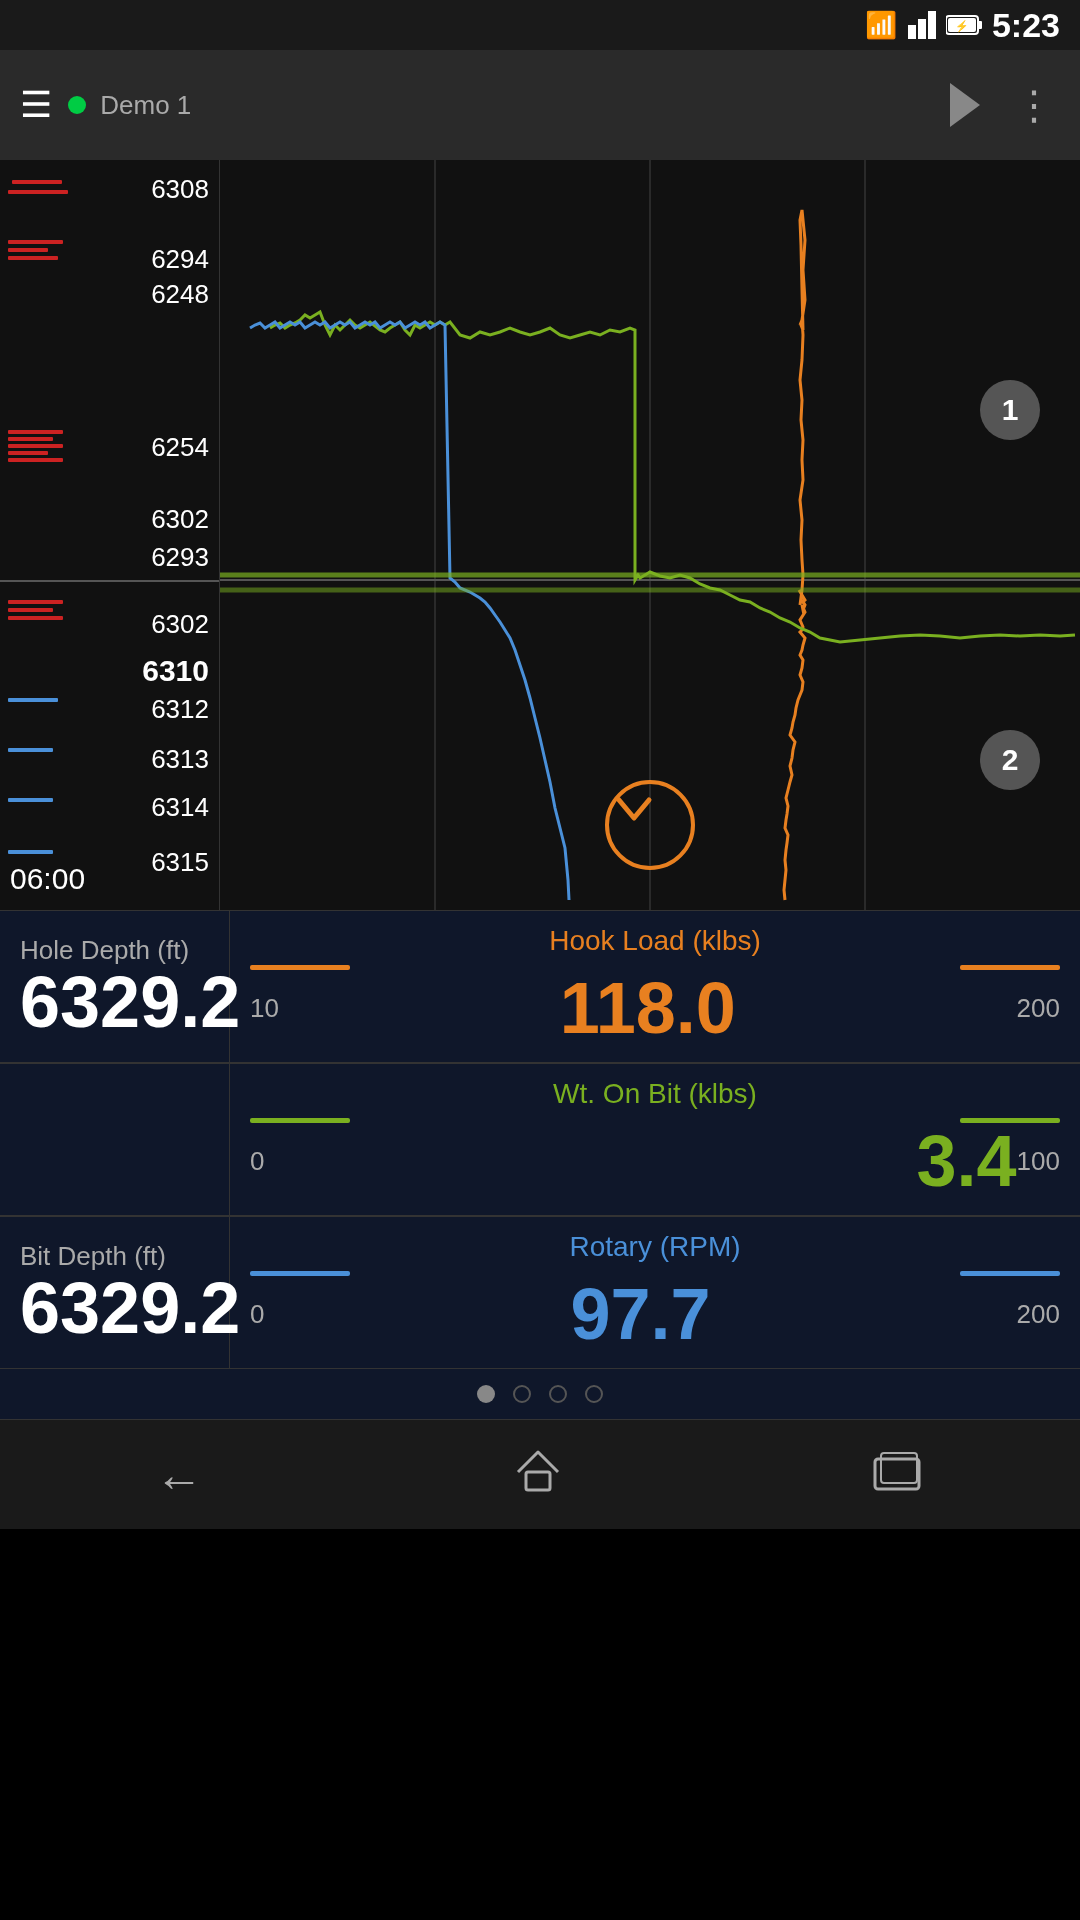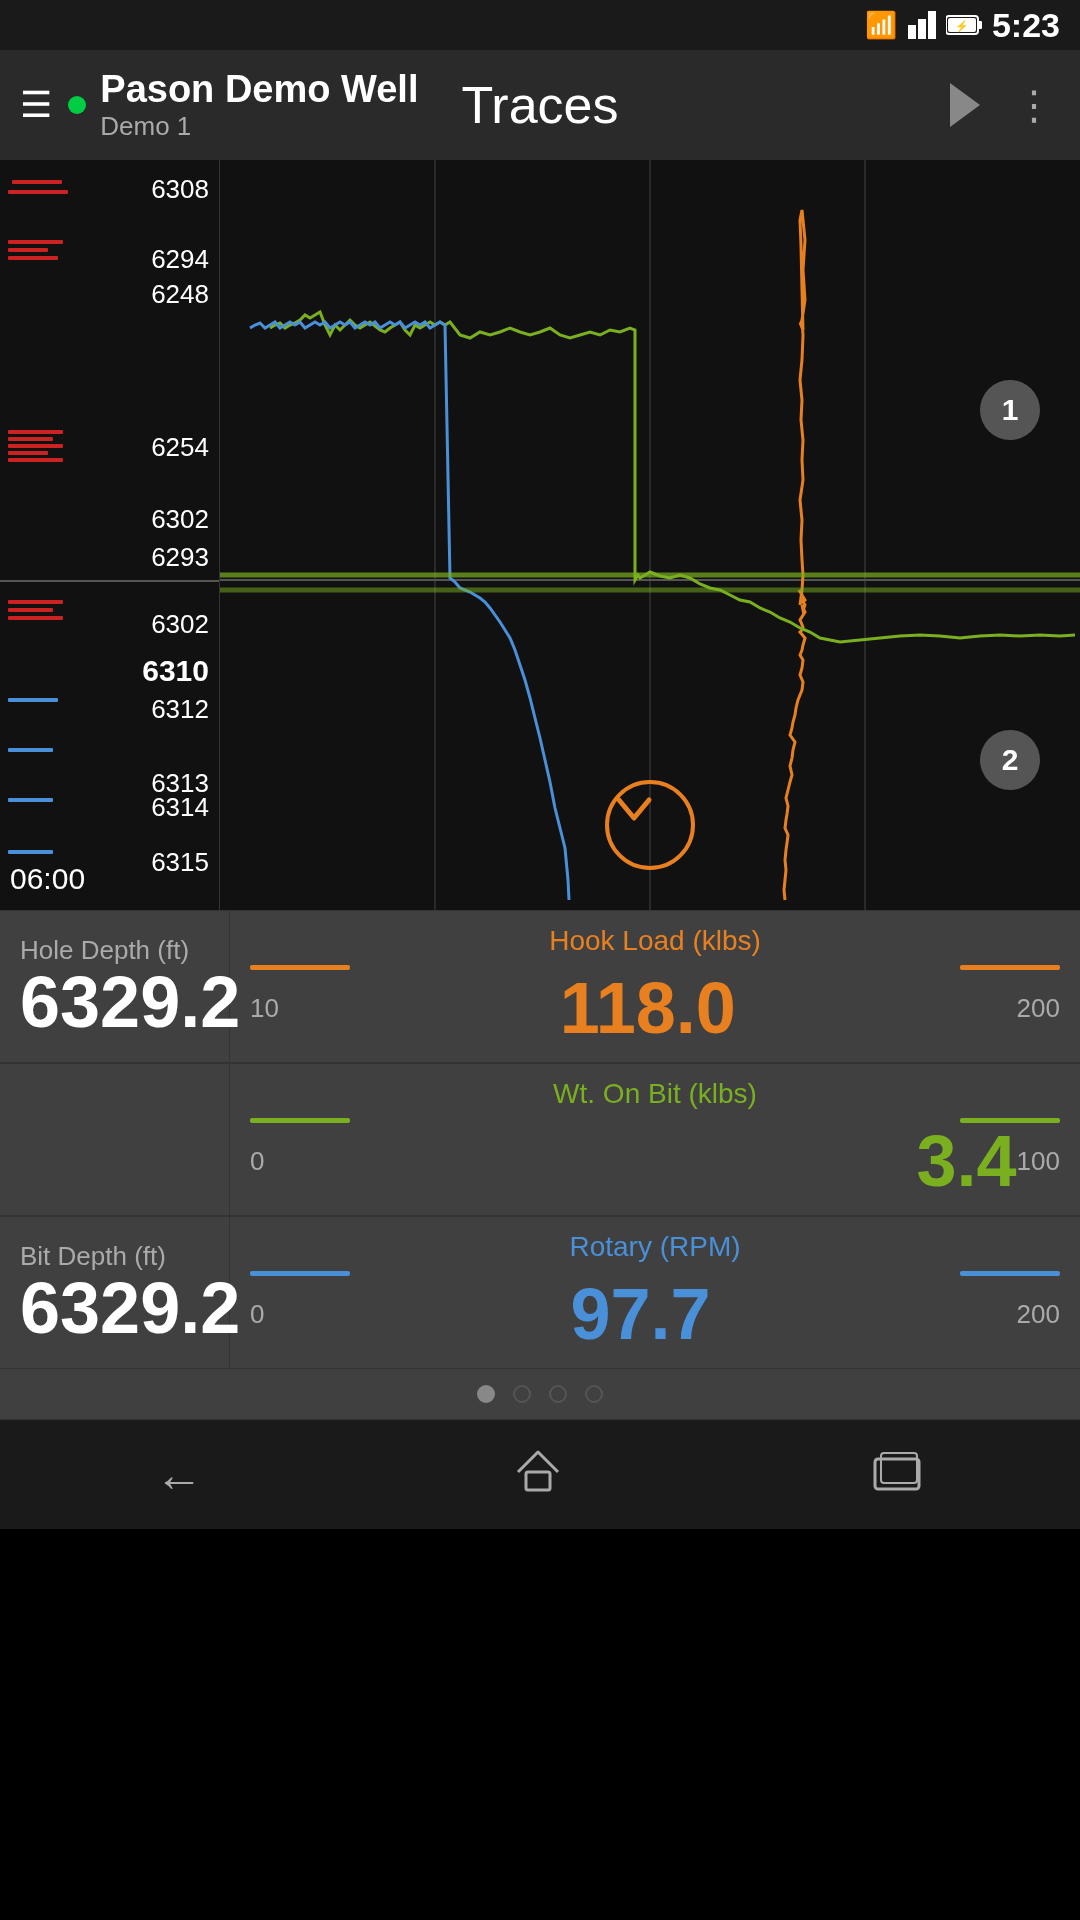--- a/index.html
+++ b/index.html
@@ -162,21 +162,21 @@
       border: 4px solid #e88020;
       background: transparent;
       display: flex; align-items: center; justify-content: center;
       cursor: pointer;
       z-index: 10;
     }
     .scroll-down-btn svg { width: 50px; height: 50px; }
 
     
     .bottom-panel {
-      background: #404040;
+      background: #0f172a;
       padding: 0;
     }
 
     
     .gauge-row {
       display: flex;
       align-items: stretch;
       border-top: 1px solid #333;
     }
 
@@ -279,24 +279,22 @@
       <text x="9" y="16" fill="#000" font-size="11" font-weight="bold">⚡</text>
     </svg>
     <span class="time-text">5:23</span>
   </div>
 </div>
 
 <div class="app-bar">
   <span class="menu-icon">☰</span>
   <div class="green-dot"></div>
   <div class="well-info">
-    <span class="well-name">Pason Demo Well</span>
     <span class="well-sub">Demo 1</span>
   </div>
-  <span class="traces-title">Traces</span>
   <div class="triangle-icon"></div>
   <span class="more-icon">⋮</span>
 </div>
 
 <div class="chart-area">
 
   <div class="left-legend">
 
     <div class="red-bars" style="top:30px; left:8px; width:60px;">
       <div class="red-bar" style="width:60px;"></div>
@@ -351,21 +349,21 @@
     <div class="legend-item" style="top:490px;">
       <span class="legend-label bold">6310</span>
     </div>
 
     <div style="position:absolute; top:538px; left:8px; width:50px; height:4px; background:#4a90d9; border-radius:1px;"></div>
     <div class="legend-item" style="top:530px;">
       <span class="legend-label">6312</span>
     </div>
 
     <div style="position:absolute; top:588px; left:8px; width:45px; height:4px; background:#4a90d9; border-radius:1px;"></div>
-    <div class="legend-item" style="top:604px;">
+    <div class="legend-item" style="top:580px;">
       <span class="legend-label">6313</span>
     </div>
 
     <div style="position:absolute; top:638px; left:8px; width:45px; height:4px; background:#4a90d9; border-radius:1px;"></div>
     <div class="legend-item" style="top:628px;">
       <span class="legend-label">6314</span>
     </div>
 
     <div style="position:absolute; top:690px; left:8px; width:45px; height:4px; background:#4a90d9; border-radius:1px;"></div>
     <div class="legend-item" style="top:683px;">

